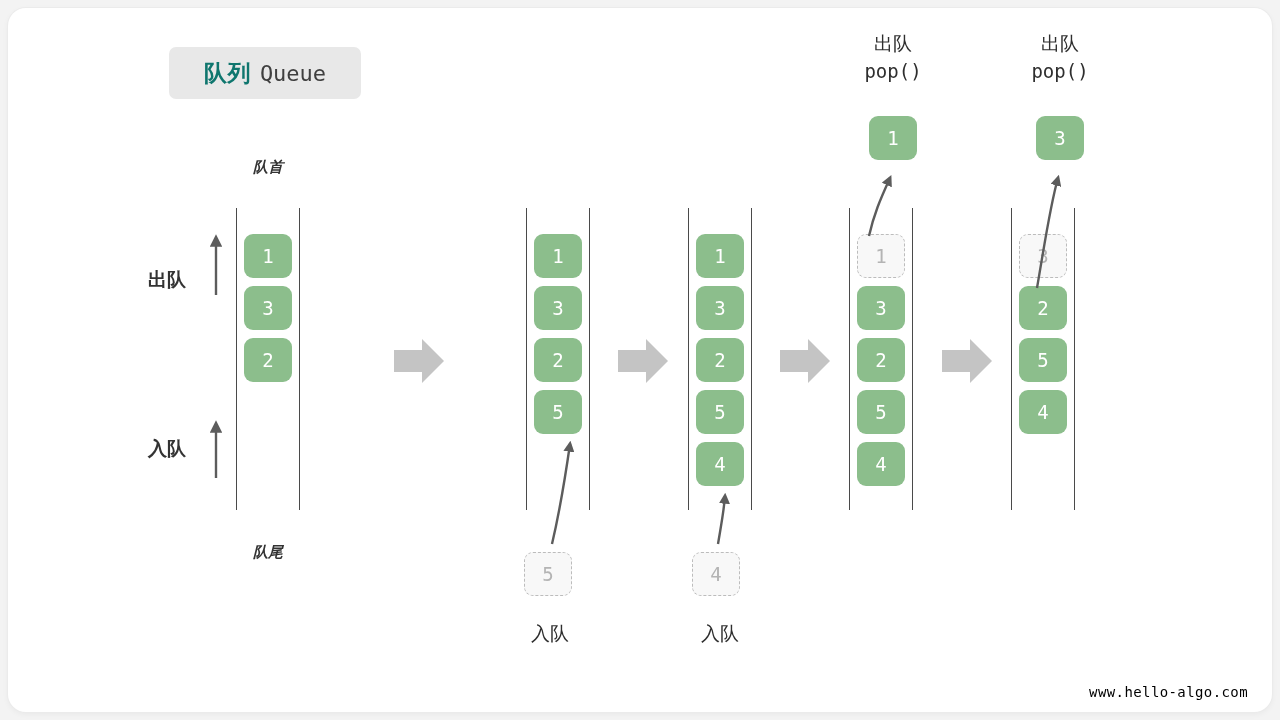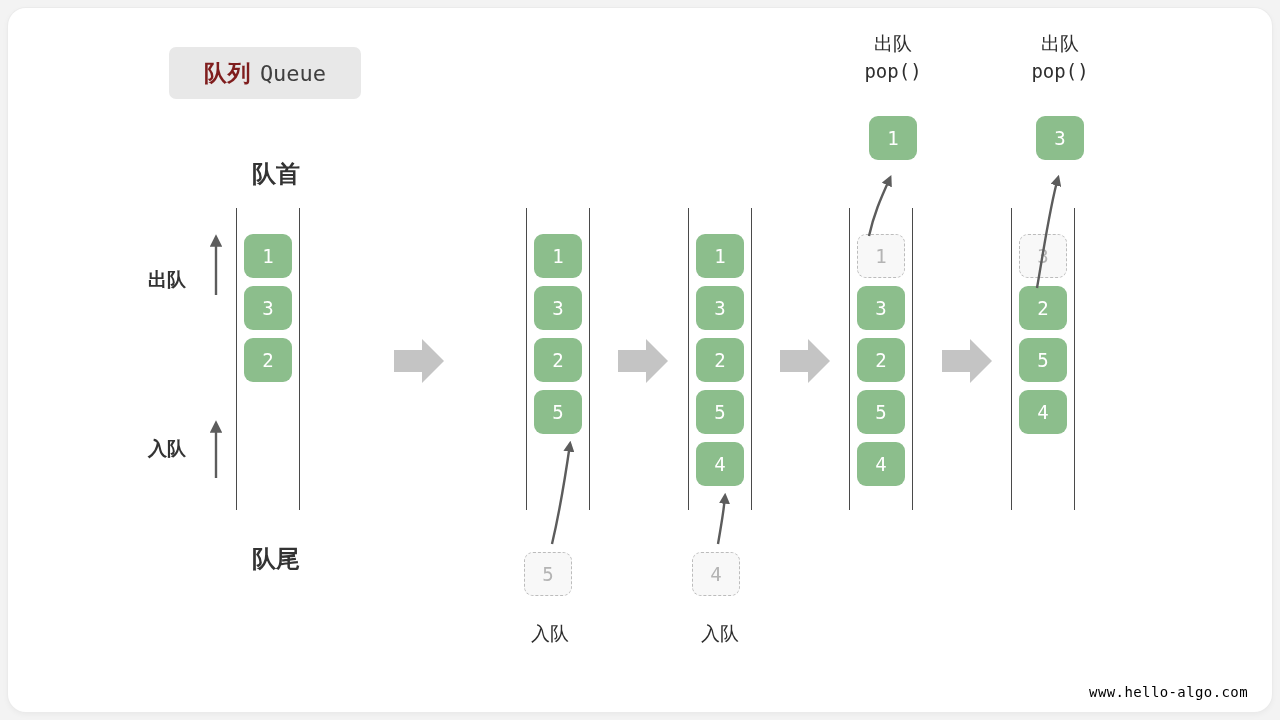--- a/index.html
+++ b/index.html
@@ -41,37 +41,38 @@
     border-radius: 7px;
     display: flex;
     align-items: center;
     justify-content: center;
     gap: 9px;
     white-space: nowrap;
   }
   .title-cn {
     font-size: 23px;
     font-weight: bold;
-    color: #7f1d1d;
+    color: #0f766e;
     letter-spacing: 0.5px;
   }
   .title-en {
     font-family: "DejaVu Sans Mono", monospace;
     font-size: 22px;
     color: #3f3f3f;
   }
 
   
   .hdr-label {
     position: absolute;
-    font-size: 24px;
+    font-size: 15px;
     font-weight: bold;
     color: #333333;
     white-space: nowrap;
-    text-align: right;
+    text-align: center;
+    font-style: italic;
   }
   .side-label {
     position: absolute;
     font-size: 19px;
     font-weight: bold;
     color: #333333;
     white-space: nowrap;
   }
 
   

